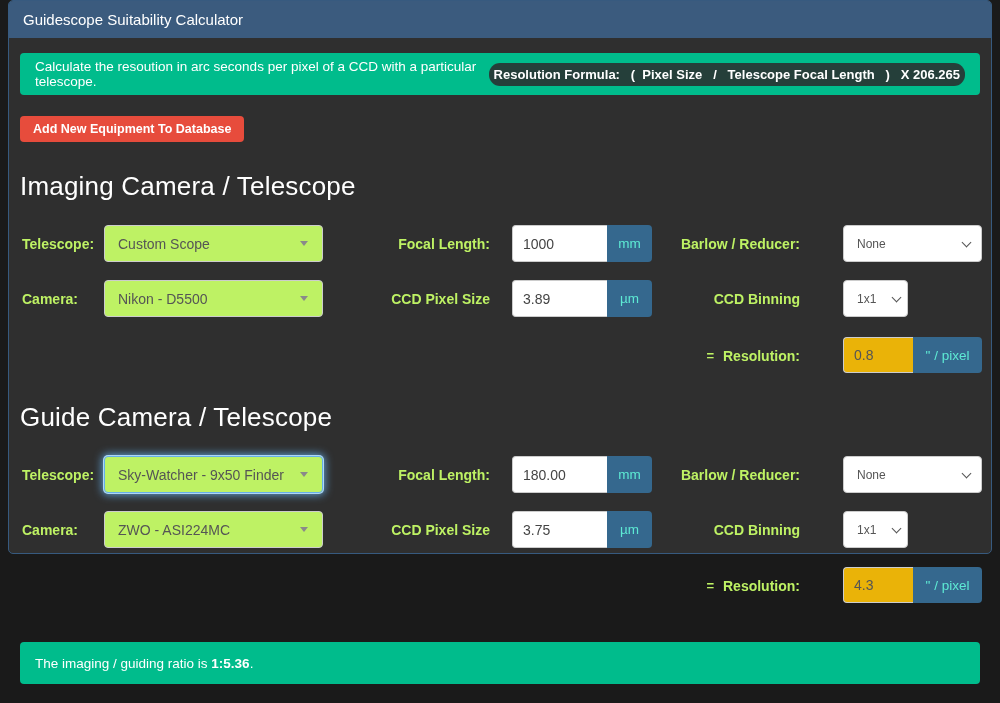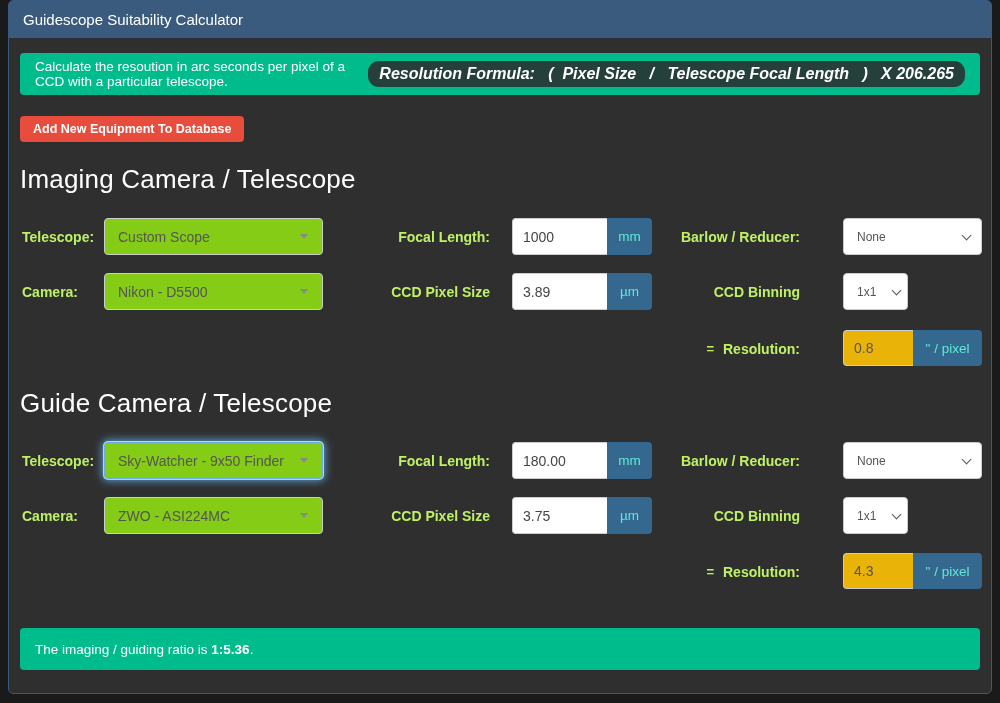--- a/index.html
+++ b/index.html
@@ -5,21 +5,21 @@
   * { margin: 0; padding: 0; box-sizing: border-box; }
   html, body {
     width: 1000px; height: 703px;
     background: #1a1a1a;
     font-family: "Liberation Sans", sans-serif;
     overflow: hidden;
   }
   .panel {
     position: absolute;
     left: 8px; top: 0;
-    width: 984px; height: 694px;
+    width: 984px; height: 554px;
     background: #2f2f2f;
     border: 1px solid #375a7f;
     border-radius: 5px;
   }
   .panel-heading {
     height: 37px;
     background: #3b5b7e;
     border-radius: 4px 4px 0 0;
     padding: 0 14px;
     line-height: 37px;
@@ -36,42 +36,41 @@
     padding: 0 15px;
     height: 42px;
     display: flex;
     align-items: center;
     justify-content: space-between;
     font-size: 13.5px;
   }
   .formula-badge {
     background: rgba(42,45,47,0.88);
     border-radius: 11px;
-    padding: 4px 11px;
-    font-size: 16px;
+    padding: 4px 5px;
+    font-size: 13px;
     font-weight: bold;
     white-space: pre;
     color: #ffffff;
-    font-style: italic;
   }
   .btn-danger {
     margin-top: 21px;
     display: inline-block;
     background: #e74c3c;
     border: none;
     border-radius: 4px;
     color: #ffffff;
     font-family: "Liberation Sans", sans-serif;
     font-size: 12.5px;
     font-weight: 600;
     padding: 6px 13px;
     cursor: pointer;
   }
   h2.section-title {
-    margin-top: 21px;
+    margin-top: 28px;
     font-size: 26px;
     font-weight: 500;
     line-height: 32px;
     color: #ffffff;
     letter-spacing: 0.2px;
   }
   .form-row {
     position: relative;
     height: 37px;
     width: 960px;
@@ -92,21 +91,21 @@
   .lbl-left   { left: 2px; }
   .lbl-mid    { left: 250px; width: 220px; justify-content: flex-end; }
   .lbl-right  { left: 560px; width: 220px; justify-content: flex-end; }
   .equals { margin-right: 9px; font-size: 13px; }
 
   
   .selectize {
     position: absolute;
     left: 84px; top: 0;
     width: 219px; height: 37px;
-    background: #84cc16;
+    background: #bef264;
     border: 1px solid #cccccc;
     border-radius: 4px;
     display: flex; align-items: center;
     padding: 0 26px 0 13px;
     font-size: 14px;
     color: #555555;
     cursor: pointer;
     white-space: nowrap; overflow: hidden;
   }
   .selectize.focused {

